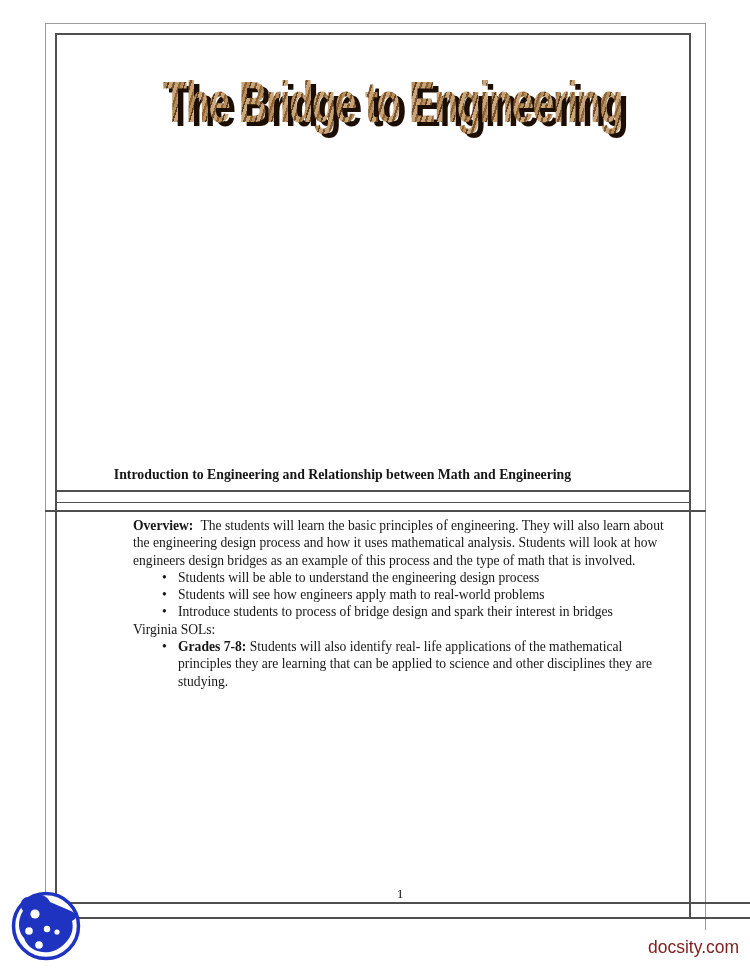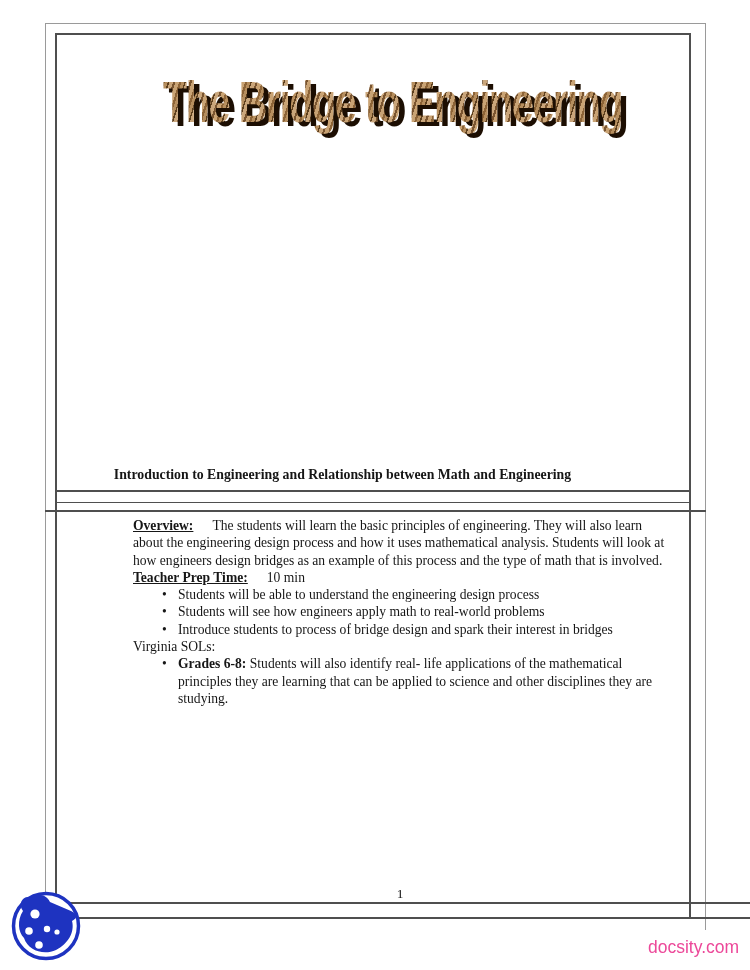--- a/index.html
+++ b/index.html
@@ -43,36 +43,36 @@
     text-align:center; font-weight:bold; font-size:13.8px;
   }
 
   
   .body-text {
     position:absolute; left:133px; top:517px; width:534px;
     font-size:13.6px; line-height:17.3px;
   }
   .body-text p { margin:0; }
   .sec { margin-top:17px; }
-  .lead { font-weight:bold; text-decoration:underline; }
-  .after-lead { margin-left:19px; }
+  .lead { font-weight:bold; }
+  .after-lead { margin-left:7px; }
   ul { list-style:none; margin:0 0 0 27px; }
   li { position:relative; padding-left:18px; }
   li::before { content:"\2022"; position:absolute; left:2px; }
   .subhead { margin-left:21px; }
 
   
   .page-number {
     position:absolute; left:133px; top:886px; width:534px;
     text-align:center; font-size:13.5px; line-height:16px;
   }
   .docsity-link {
     position:absolute; left:648px; top:937px;
     font-family:"Liberation Sans", sans-serif; font-size:17.5px;
-    color:#ec4899; text-decoration:none;
+    color:#7f1d1d; text-decoration:none;
   }
   .docsity-logo { position:absolute; left:9px; top:887px; }
 </style>
 </head>
 <body>
 
 <div class="page">
 
   <div class="hline light" style="left:45px; top:23px; width:661px; height:1px;"></div>
   <div class="vline light" style="left:45px; top:23px; width:1px; height:895px;"></div>
@@ -95,31 +95,30 @@
       <span class="title-face">The Bridge to Engineering</span>
     </div>
   </div>
 
   <div class="subtitle">Introduction to Engineering and Relationship between Math and Engineering</div>
 
   <div class="body-text">
 
     <p><span class="lead">Overview:</span><span class="after-lead">The students will learn the basic principles of engineering.  They will also learn about the engineering design process and how it uses mathematical analysis.  Students will look at how engineers design bridges as an example of this process and the type of math that is involved.</span></p>
 
-    <p class="sec"><span class="lead">Teacher Prep Time:</span><span class="after-lead">10 min</span></p>
 
     <ul>
       <li>Students will be able to understand the engineering design process</li>
       <li>Students will see how engineers apply math to real-world problems</li>
       <li>Introduce students to process of bridge design and spark their interest in bridges</li>
     </ul>
 
     <p class="subhead">Virginia SOLs:</p>
     <ul>
-      <li><b>Grades 6-8:</b> <span>Students will also identify real- life applications of the mathematical principles they are learning that can be applied to science and other disciplines they are studying.</span></li>
+      <li><b>Grades 7-8:</b> <span>Students will also identify real- life applications of the mathematical principles they are learning that can be applied to science and other disciplines they are studying.</span></li>
     </ul>
 
   </div>
 
   <div class="page-number">1</div>
 
   <svg class="docsity-logo" width="76" height="78" viewBox="0 0 76 78">
     <circle cx="37" cy="39" r="32.5" fill="#ffffff" stroke="#1e33c0" stroke-width="3.5"></circle>
     <path fill="#1e33c0" d="M 14,24
       C 8,16 15,7 23,11

